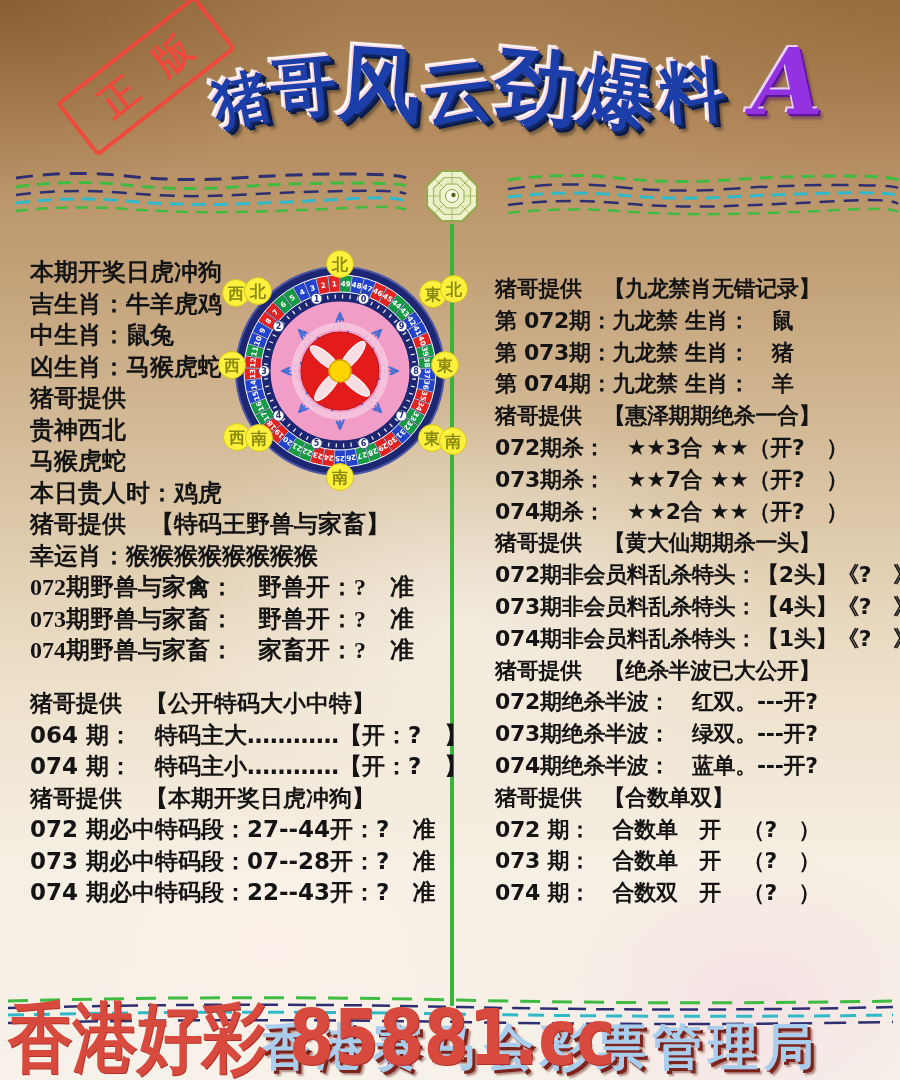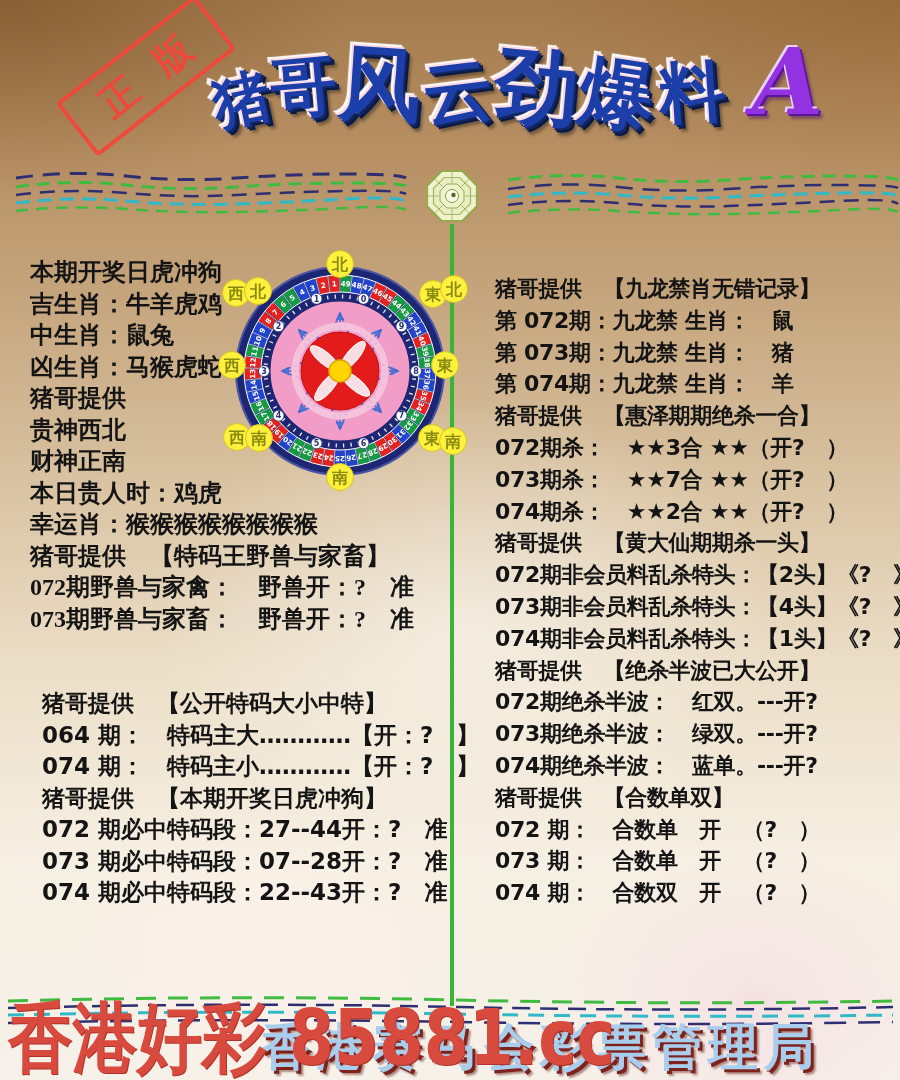--- a/index.html
+++ b/index.html
@@ -47,21 +47,21 @@
   .divider-top{position:absolute;left:0;top:168px;z-index:1;}
   .divider-bottom{position:absolute;left:0;top:993px;z-index:5;}
   .bagua{position:absolute;left:423px;top:167px;z-index:2;}
   .vline{position:absolute;left:450px;top:224px;width:4px;height:782px;background:#39b439;z-index:2;}
   
   .tcol{position:absolute;z-index:3;color:#141414;font-weight:bold;white-space:nowrap;}
   .tcol .tline{display:block;}
   .col-left-top{left:30px;top:257px;font-size:24px;font-family:Liberation Serif, serif;}
   .col-left-top .tline{height:31.5px;line-height:31.5px;}
   .col-left-bottom{left:30px;top:688px;font-size:23px;}
-  .col-left-bottom .tline{height:31.5px;line-height:31.5px;margin-left:12px;}
+  .col-left-bottom .tline{height:31.5px;line-height:31.5px;}
   .col-right{left:495px;top:273px;font-size:22px;letter-spacing:-0.3px;}
   .col-right .tline{height:31.8px;line-height:31.8px;}
   
   .wheel{position:absolute;left:210px;top:241px;width:260px;height:260px;z-index:5;}
   
   .org-text{
     position:absolute;left:233px;top:1014px;z-index:6;white-space:nowrap;
     font-size:50px;font-weight:bold;letter-spacing:6px;color:#a9cdec;
     text-shadow:3px 3px 0 #7e231c,5px 5px 2px rgba(90,20,10,.45);
     margin-left:27px;
@@ -353,26 +353,27 @@
       <text x="113" y="75.5" fill="#8a8a10" font-size="16" font-weight="bold" text-anchor="middle">南</text>
     </svg>
 
   <div class="tcol col-left-top">
     <span class="tline">本期开奖日虎冲狗</span>
       <span class="tline">吉生肖：牛羊虎鸡</span>
       <span class="tline">中生肖：鼠兔</span>
       <span class="tline">凶生肖：马猴虎蛇</span>
       <span class="tline">猪哥提供</span>
       <span class="tline">贵神西北</span>
-      <span class="tline">财神正南</span>
+      <span class="tline">马猴虎蛇</span>
       <span class="tline">本日贵人时：鸡虎</span>
+      <span class="tline">猪哥提供　【特码王野兽与家畜】</span>
       <span class="tline">幸运肖：猴猴猴猴猴猴猴猴</span>
-      <span class="tline">猪哥提供　【特码王野兽与家畜】</span>
       <span class="tline">072期野兽与家禽：　野兽开：?　准</span>
       <span class="tline">073期野兽与家畜：　野兽开：?　准</span>
+      <span class="tline">074期野兽与家畜：　家畜开：?　准</span>
   </div>
   <div class="tcol col-left-bottom">
     <span class="tline">猪哥提供　【公开特码大小中特】</span>
       <span class="tline">064 期：　特码主大…………【开：?　】</span>
       <span class="tline">074 期：　特码主小…………【开：?　】</span>
       <span class="tline">猪哥提供　【本期开奖日虎冲狗】</span>
       <span class="tline">072 期必中特码段：27--44开：?　准</span>
       <span class="tline">073 期必中特码段：07--28开：?　准</span>
       <span class="tline">074 期必中特码段：22--43开：?　准</span>
   </div>

